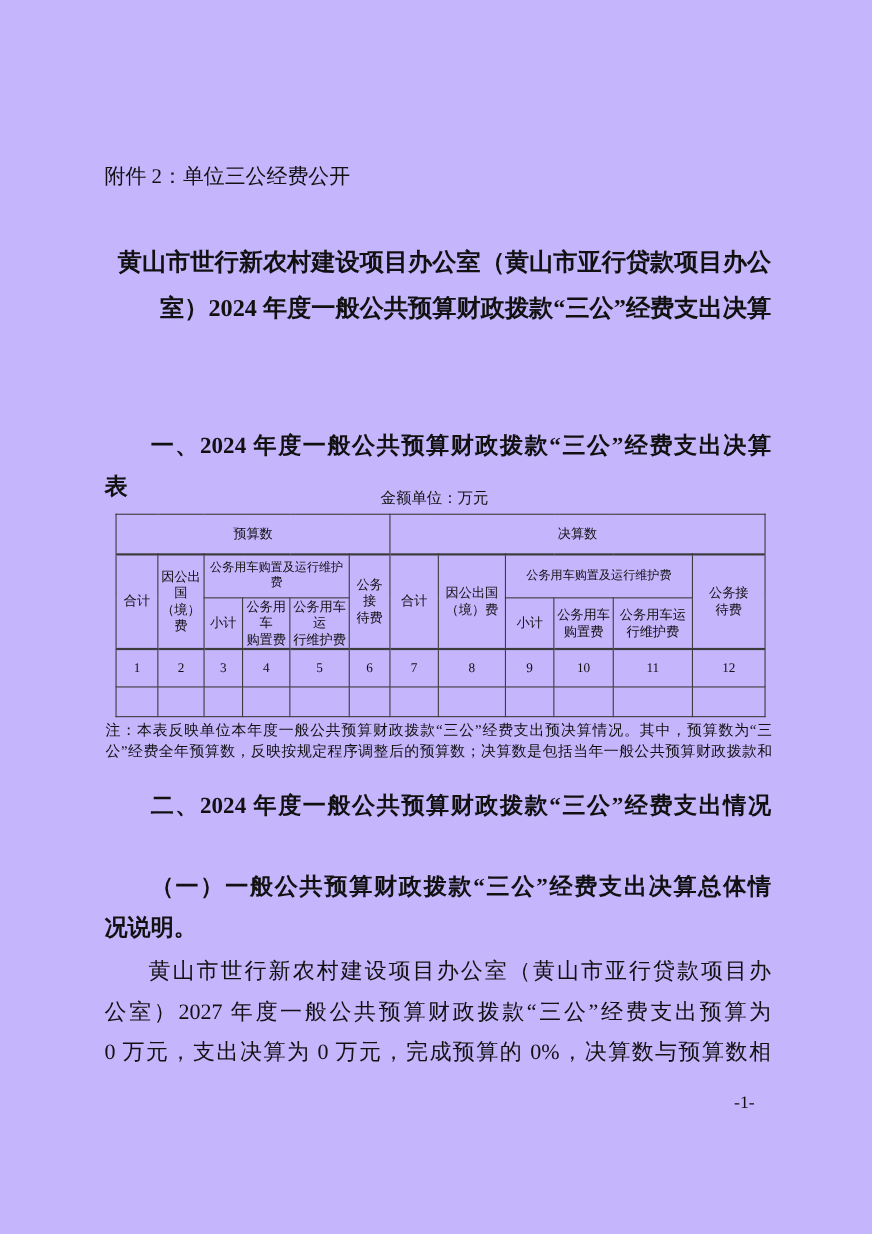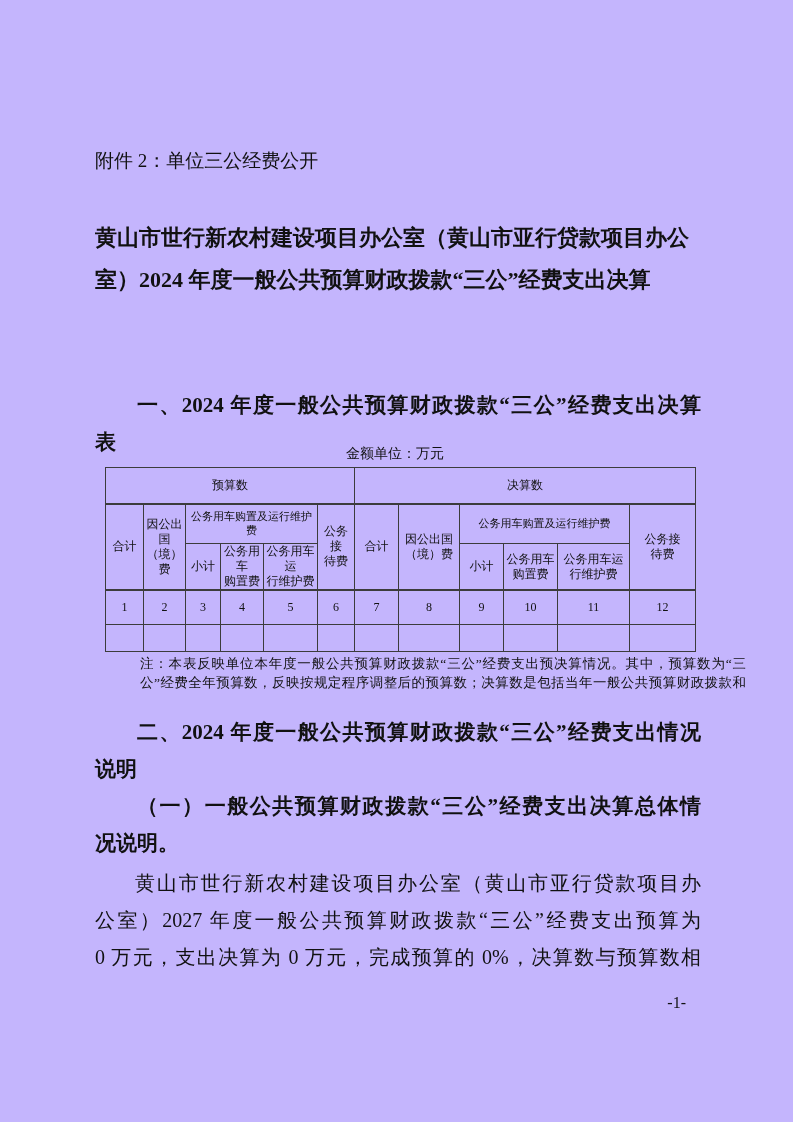--- a/index.html
+++ b/index.html
@@ -14,21 +14,21 @@
     font-family: "Liberation Serif", "DejaVu Serif", serif;
     overflow: hidden;
   }
   .attachment {
     position: absolute; top: 148px; left: 95px;
     font-size: 19px; line-height: 26px;
   }
   .doc-title {
     position: absolute; top: 217px; left: 95px; width: 606px;
     font-size: 22px; line-height: 42px; font-weight: bold;
-    text-align: left;
+    text-align: right;
   }
   .sec-heading {
     position: absolute; left: 95px; width: 606px;
     font-size: 21px; line-height: 37px; font-weight: bold;
   }
   .sec1 { top: 387px; }
   .sec2 { top: 714px; }
   .sub1 { top: 788px; }
   .body-para {
     position: absolute; top: 865px; left: 95px; width: 606px;
@@ -53,21 +53,21 @@
     overflow: hidden;
   }
   tr.r-group td { height: 36px; border-bottom-width: 2px; }
   tr.r-head1 td { height: 40px; }
   tr.r-head2 td { height: 40px; }
   tr.r-index td { height: 34px; border-top-width: 2px; }
   tr.r-data td { height: 27px; }
   td.vehicle-group { white-space: nowrap; font-size: 11px; }
   .note {
     position: absolute; top: 654px; left: 96px; width: 606px;
-    font-size: 13.5px; line-height: 19px; margin-left: 44px;
+    font-size: 13.5px; line-height: 19px;
   }
   .page-number {
     position: absolute; top: 993px; left: 95px; width: 606px;
     font-size: 16px; line-height: 20px;
     text-align: right; padding-right: 15px;
     font-family: "Liberation Serif", "DejaVu Serif", serif;
   }
 </style>
 </head>
 <body>
@@ -167,21 +167,20 @@
       </table>
   </div>
 
   <div class="note">
     <div class="l-full">注：本表反映单位本年度一般公共预算财政拨款“三公”经费支出预决算情况。其中，预算数为“三</div>
     <div class="l-full">公”经费全年预算数，反映按规定程序调整后的预算数；决算数是包括当年一般公共预算财政拨款和</div>
   </div>
 
   <div class="sec-heading sec2">
     <div class="indent l-full">二、2024 年度一般公共预算财政拨款“三公”经费支出情况</div>
-    <div>说明</div>
   </div>
 
   <div class="sec-heading sub1">
     <div class="indent l-full">（一）一般公共预算财政拨款“三公”经费支出决算总体情</div>
     <div>况说明。</div>
   </div>
 
   <div class="body-para">
     <div class="indent l-full">黄山市世行新农村建设项目办公室（黄山市亚行贷款项目办</div>
     <div class="l-full">公室）2027 年度一般公共预算财政拨款“三公”经费支出预算为</div>

